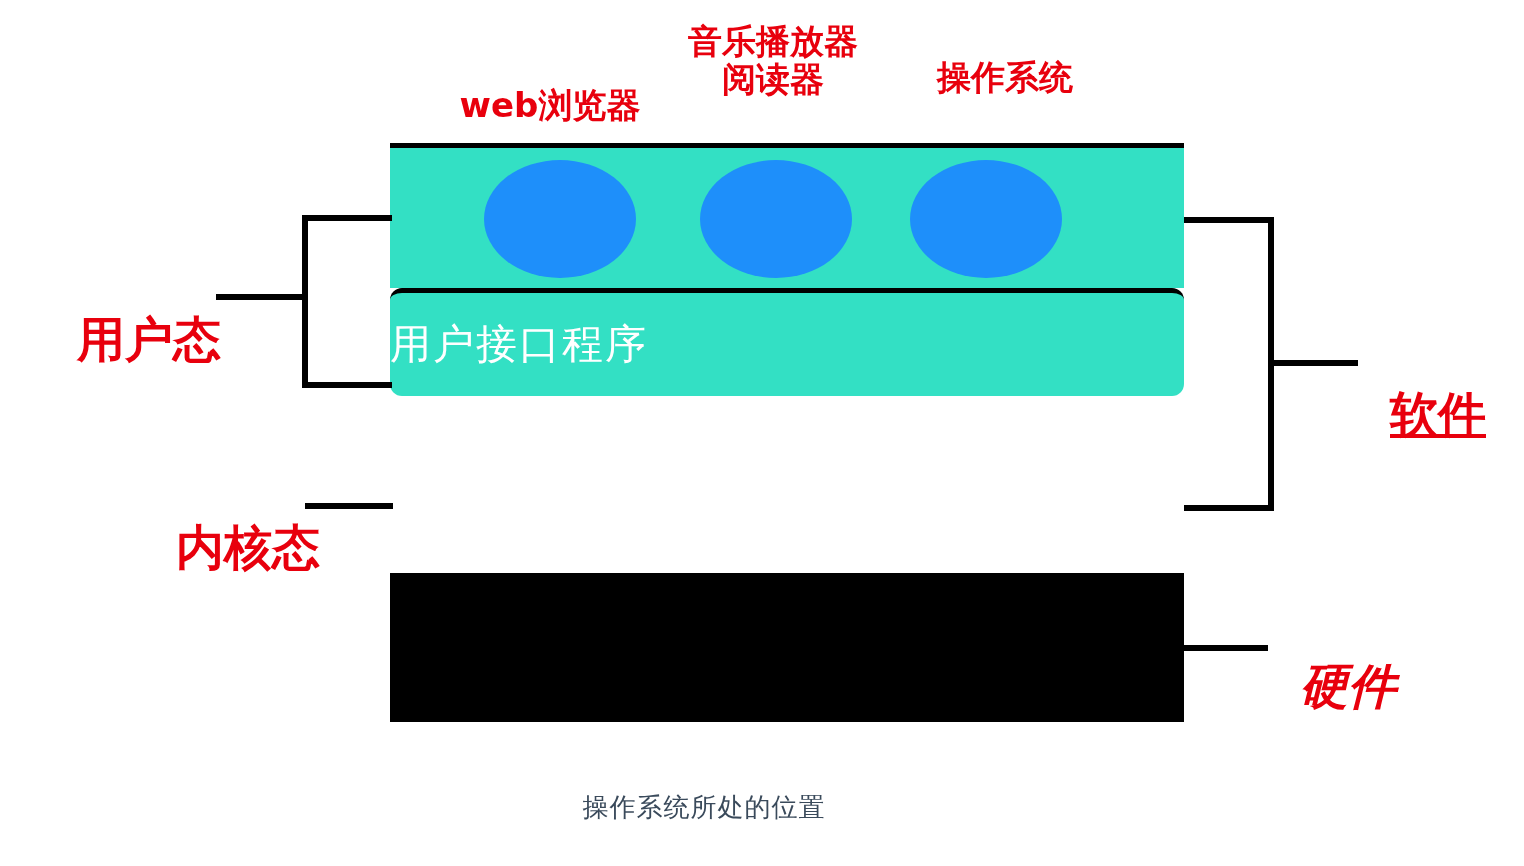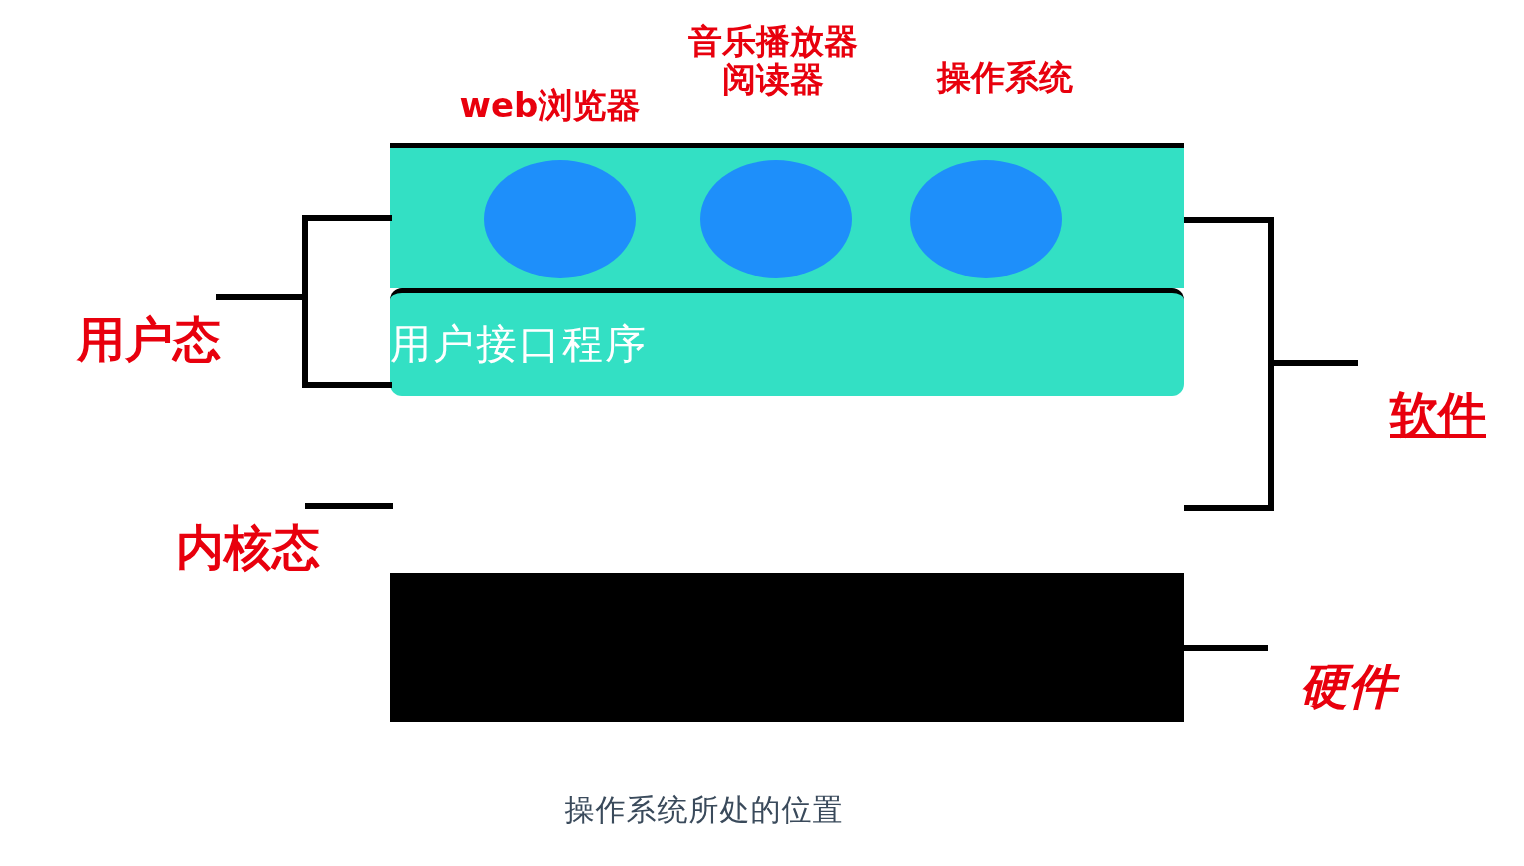--- a/index.html
+++ b/index.html
@@ -146,21 +146,21 @@
   .hardware-stem { left: 1184px; top: 645px; width: 84px; }
 
   
   .figure-caption {
     position: absolute;
     left: 0;
     top: 790px;
     width: 1408px;
     text-align: center;
     color: #3A4A5B;
-    font-size: 30px;
+    font-size: 26px;
     font-weight: 400;
     letter-spacing: 1px;
     font-family: "DejaVu Sans", "Liberation Sans", sans-serif;
   }
 </style>
 </head>
 <body>
 
 <div id="stage">
 

